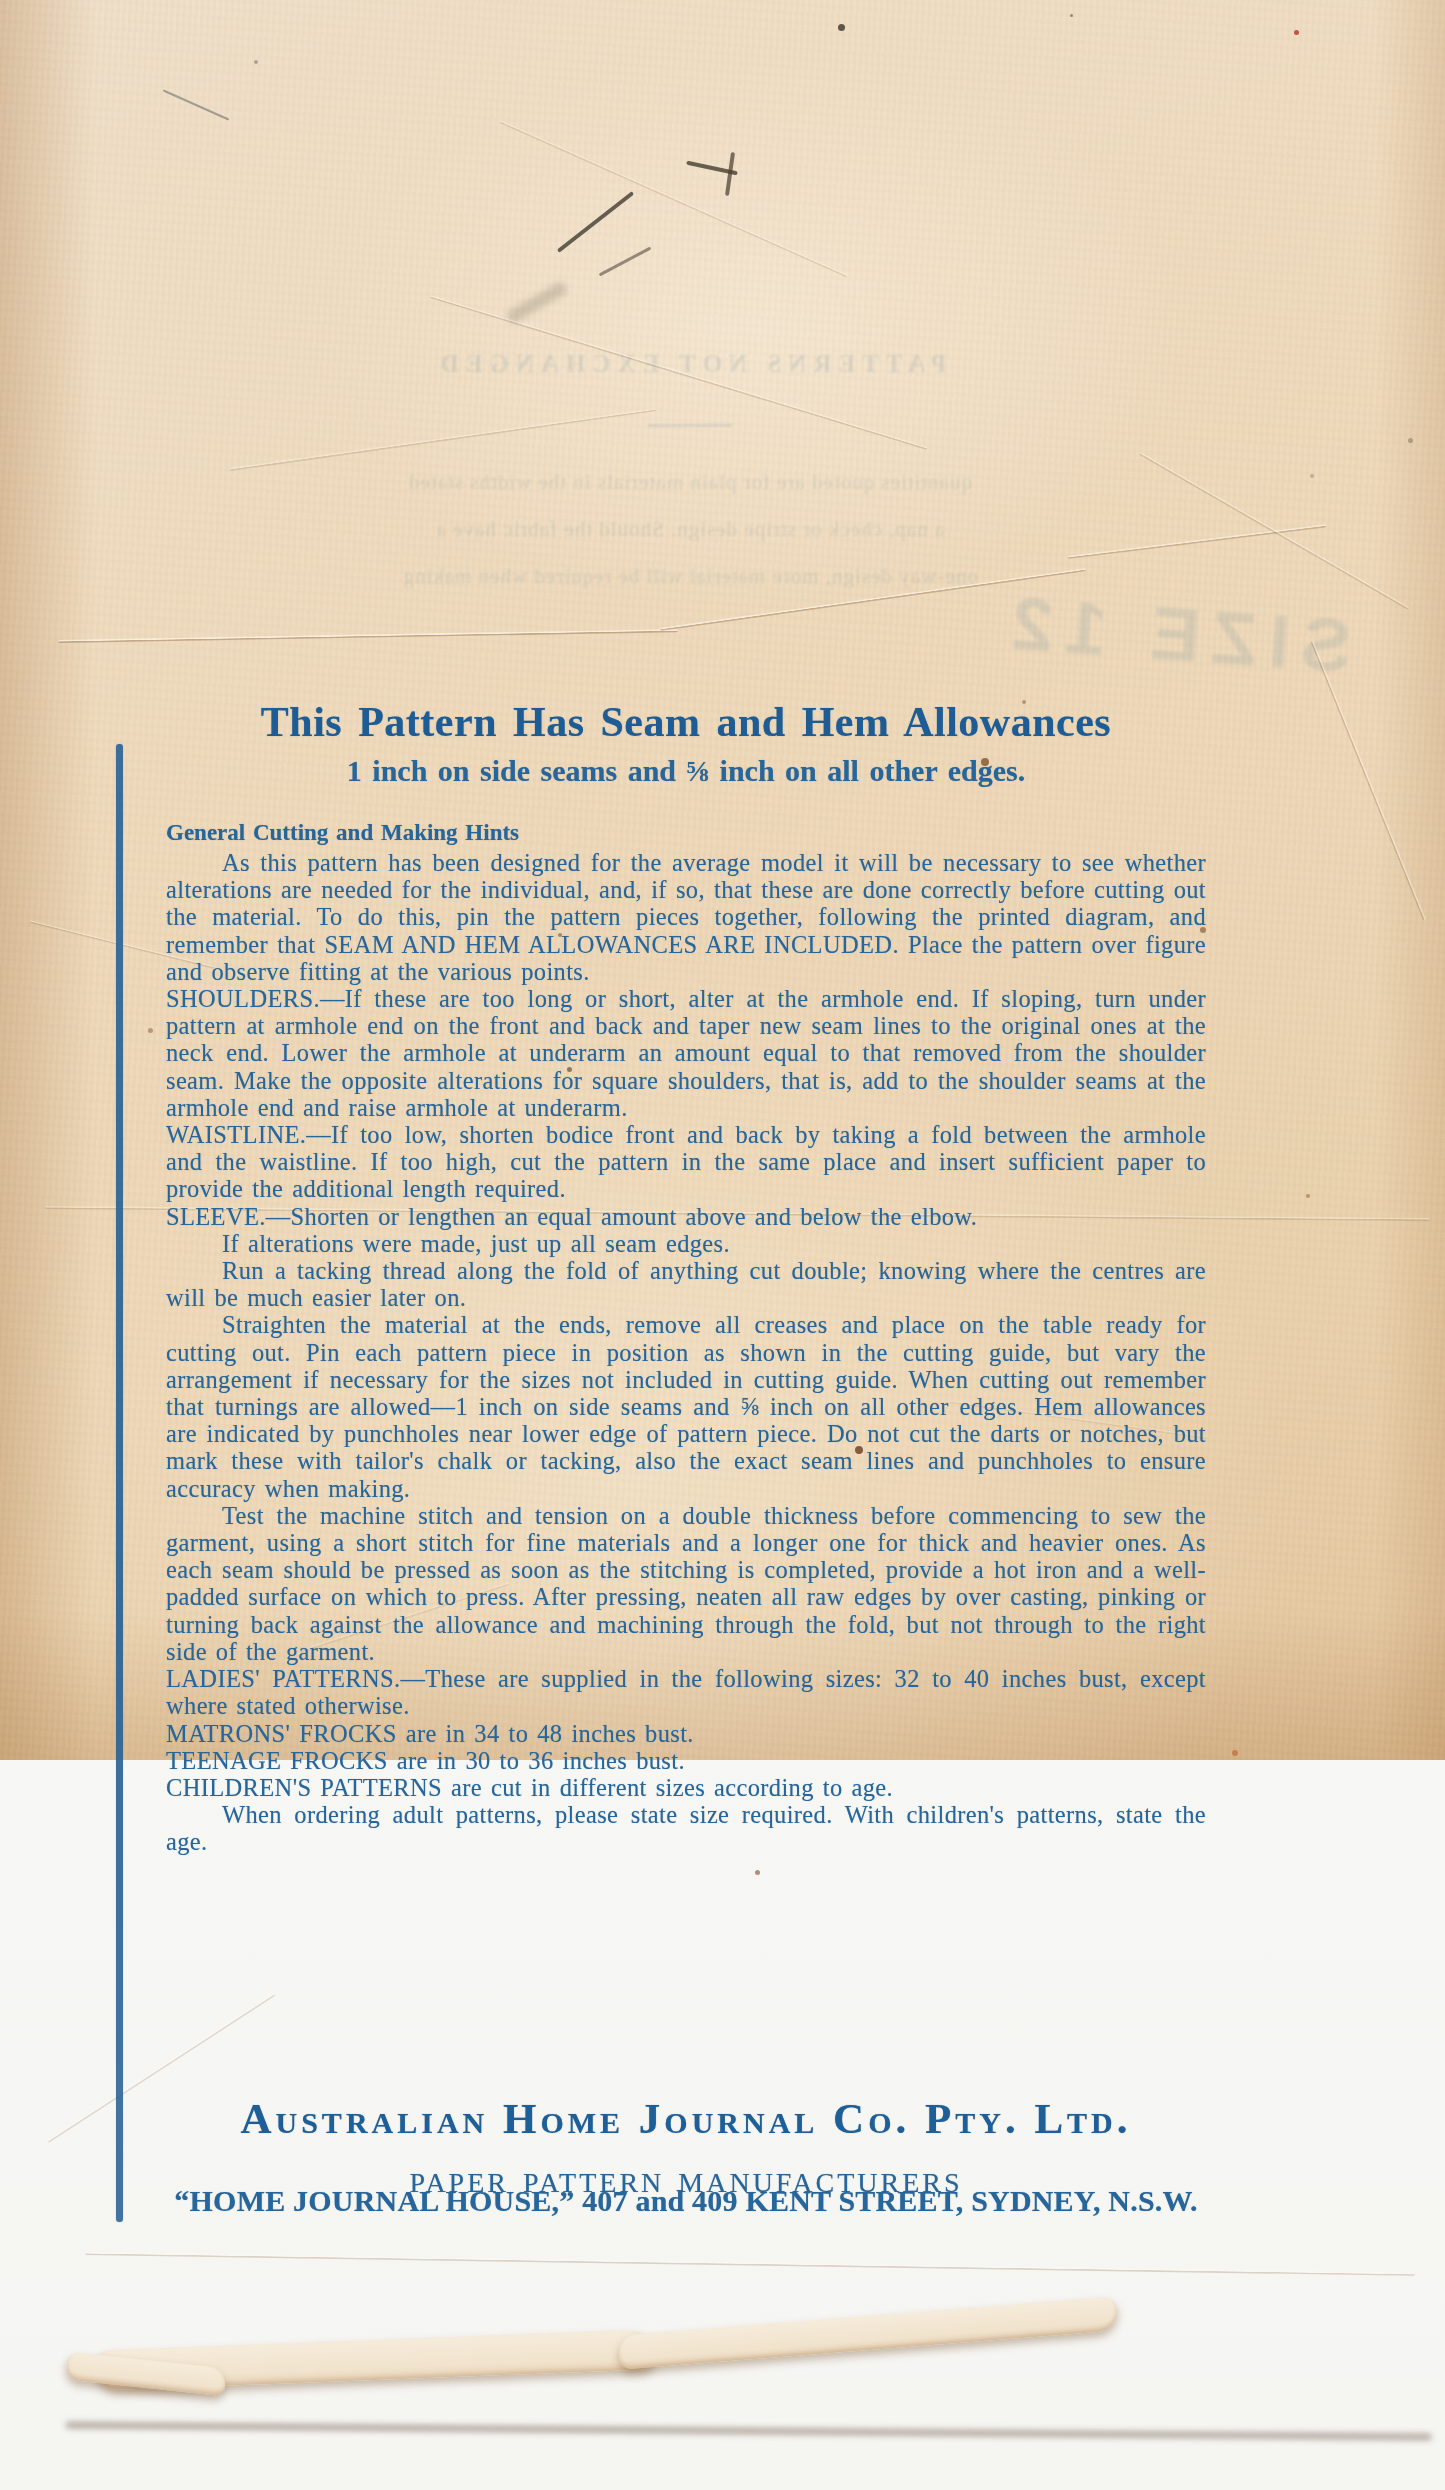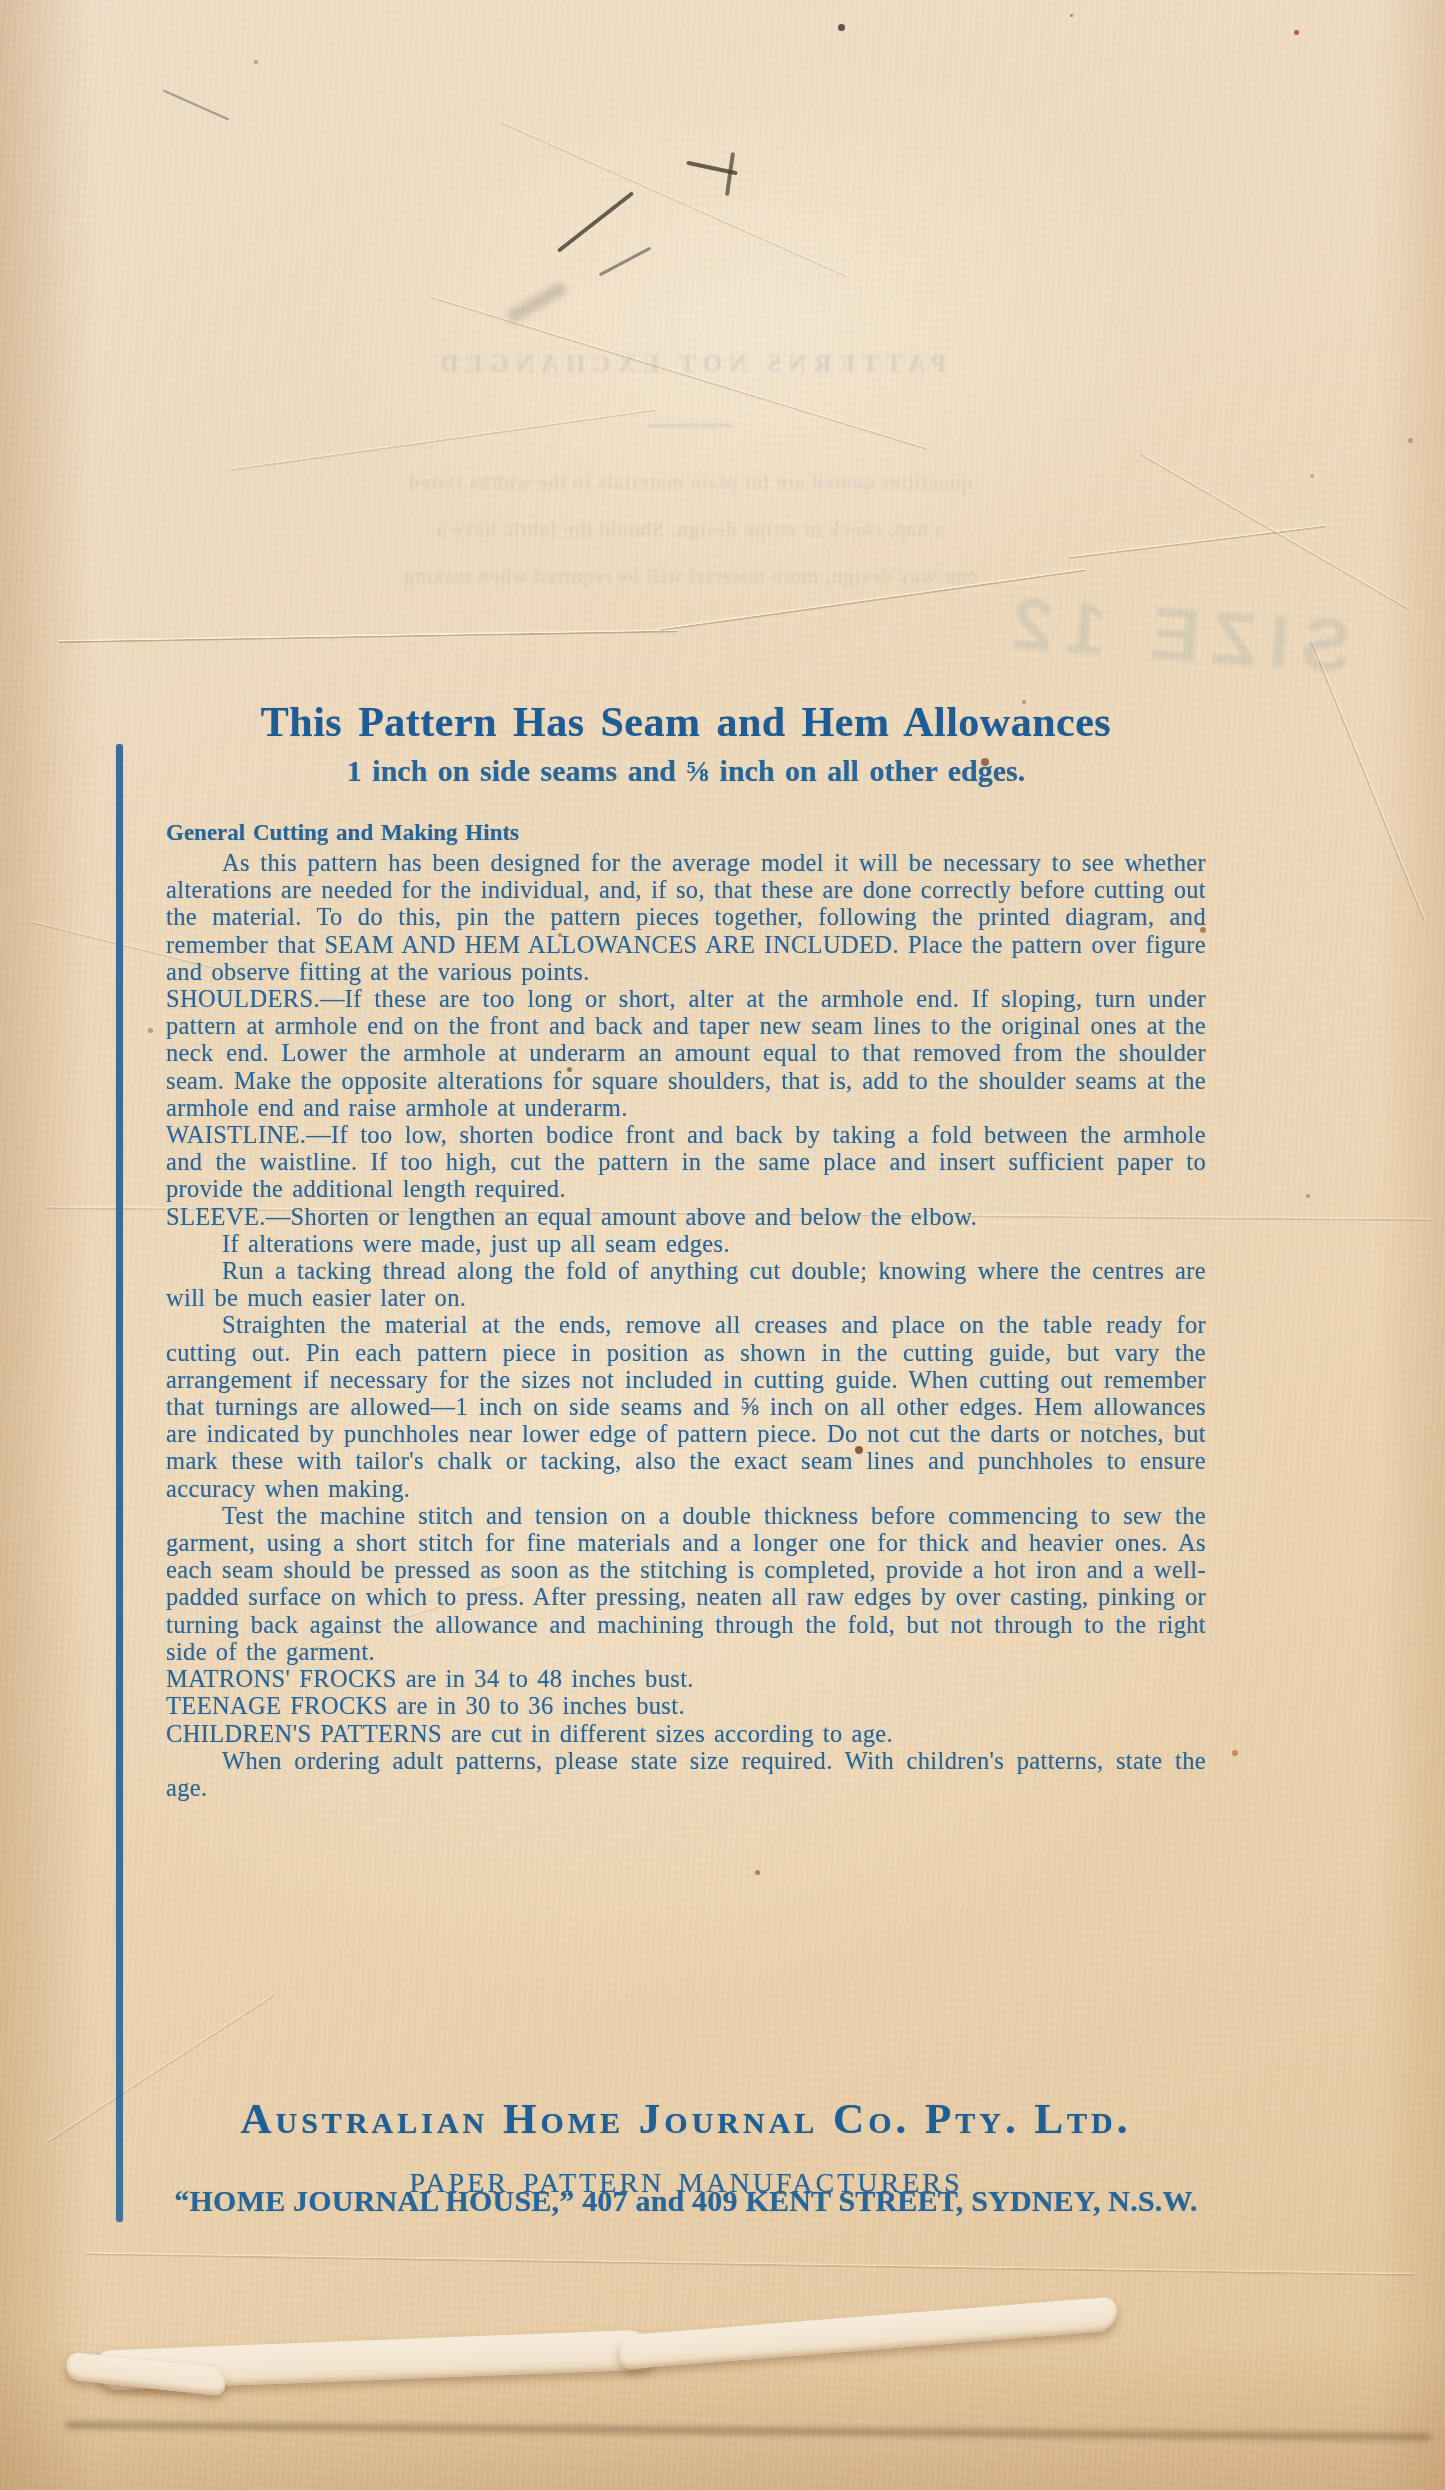--- a/index.html
+++ b/index.html
@@ -4,21 +4,21 @@
 <style>
   html,body{margin:0;padding:0;background:#e9e9e7;}
   .scan{
     position:relative;width:1445px;height:2490px;margin:0 auto;
     background:linear-gradient(180deg,#f6f6f3 0%,#f8f8f6 40%,#f5f5f2 100%);
     overflow:hidden;
     font-family:"Liberation Serif", serif;
   }
   
   .envelope{
-    position:absolute;left:0;top:0;width:1445px;height:2490px;
+    position:absolute;left:0;top:0;width:1445px;height:1760px;
     clip-path:polygon(
       770px 106px, 840px 126px, 955px 224px, 1085px 330px, 1215px 418px,
       1316px 518px, 1303px 562px, 1358px 614px, 1412px 688px, 1438px 775px,
       1445px 858px, 1445px 2442px, 1302px 2456px, 1100px 2468px, 700px 2470px,
       330px 2448px, 118px 2417px, 60px 2390px, 44px 2260px, 52px 2100px,
       38px 1900px, 50px 1600px, 36px 1300px, 46px 1050px, 40px 860px,
       58px 700px, 88px 518px, 240px 424px, 400px 325px, 560px 222px, 690px 140px),
     ;
     background:
       radial-gradient(620px 400px at 755px 330px, rgba(250,240,224,.50), rgba(250,240,224,0) 70%),
@@ -172,20 +172,21 @@
       <div class="section-heading">General Cutting and Making Hints</div>
       <div class="paras" id="paras">
           <p class="para indent">As this pattern has been designed for the average model it will be necessary to see whether alterations are needed for the individual, and, if so, that these are done correctly before cutting out the material. To do this, pin the pattern pieces together, following the printed diagram, and remember that SEAM AND HEM ALLOWANCES ARE INCLUDED. Place the pattern over figure and observe fitting at the various points.</p>
           <p class="para">SHOULDERS.—If these are too long or short, alter at the armhole end. If sloping, turn under pattern at armhole end on the front and back and taper new seam lines to the original ones at the neck end. Lower the armhole at underarm an amount equal to that removed from the shoulder seam. Make the opposite alterations for square shoulders, that is, add to the shoulder seams at the armhole end and raise armhole at underarm.</p>
           <p class="para">WAISTLINE.—If too low, shorten bodice front and back by taking a fold between the armhole and the waistline. If too high, cut the pattern in the same place and insert sufficient paper to provide the additional length required.</p>
           <p class="para">SLEEVE.—Shorten or lengthen an equal amount above and below the elbow.</p>
           <p class="para indent">If alterations were made, just up all seam edges.</p>
           <p class="para indent">Run a tacking thread along the fold of anything cut double; knowing where the centres are will be much easier later on.</p>
           <p class="para indent">Straighten the material at the ends, remove all creases and place on the table ready for cutting out. Pin each pattern piece in position as shown in the cutting guide, but vary the arrangement if necessary for the sizes not included in cutting guide. When cutting out remember that turnings are allowed—1 inch on side seams and ⅝ inch on all other edges. Hem allowances are indicated by punchholes near lower edge of pattern piece. Do not cut the darts or notches, but mark these with tailor's chalk or tacking, also the exact seam lines and punchholes to ensure accuracy when making.</p>
           <p class="para indent">Test the machine stitch and tension on a double thickness before commencing to sew the garment, using a short stitch for fine materials and a longer one for thick and heavier ones. As each seam should be pressed as soon as the stitching is completed, provide a hot iron and a well-padded surface on which to press. After pressing, neaten all raw edges by over casting, pinking or turning back against the allowance and machining through the fold, but not through to the right side of the garment.</p>
+          <p class="para">LADIES' PATTERNS.—These are supplied in the following sizes: 32 to 40 inches bust, except where stated otherwise.</p>
           <p class="para">MATRONS' FROCKS are in 34 to 48 inches bust.</p>
           <p class="para">TEENAGE FROCKS are in 30 to 36 inches bust.</p>
           <p class="para">CHILDREN'S PATTERNS are cut in different sizes according to age.</p>
           <p class="para indent">When ordering adult patterns, please state size required. With children's patterns, state the age.</p>
         </div>
 
       <div class="footer">
         <div class="company">Australian Home Journal Co. Pty. Ltd.</div>
         <div class="tagline">PAPER PATTERN MANUFACTURERS</div>
         <div class="address">“HOME JOURNAL HOUSE,” 407 and 409 KENT STREET, SYDNEY, N.S.W.</div>

